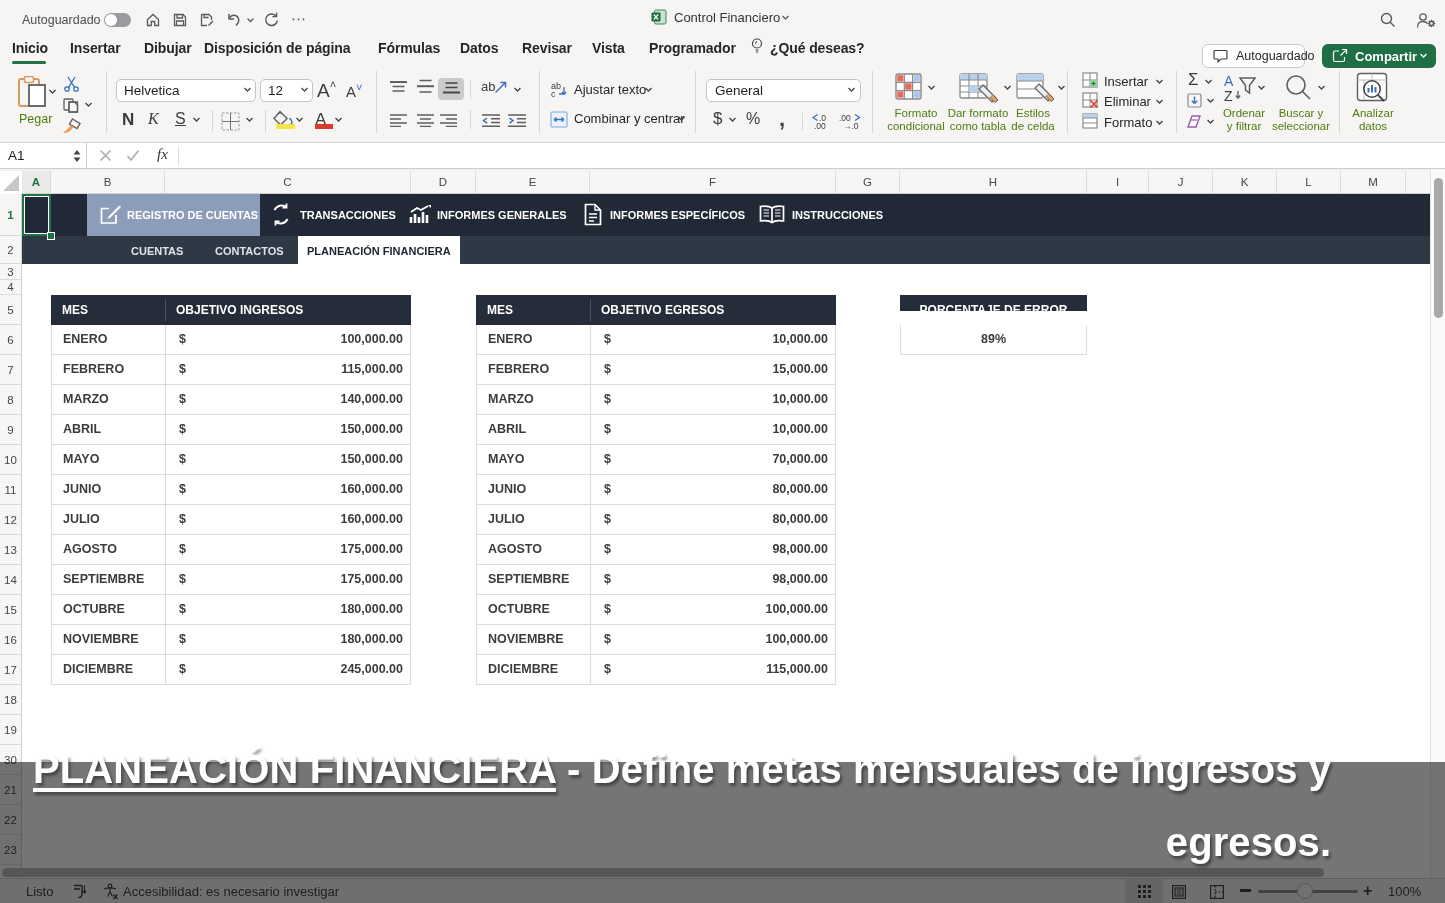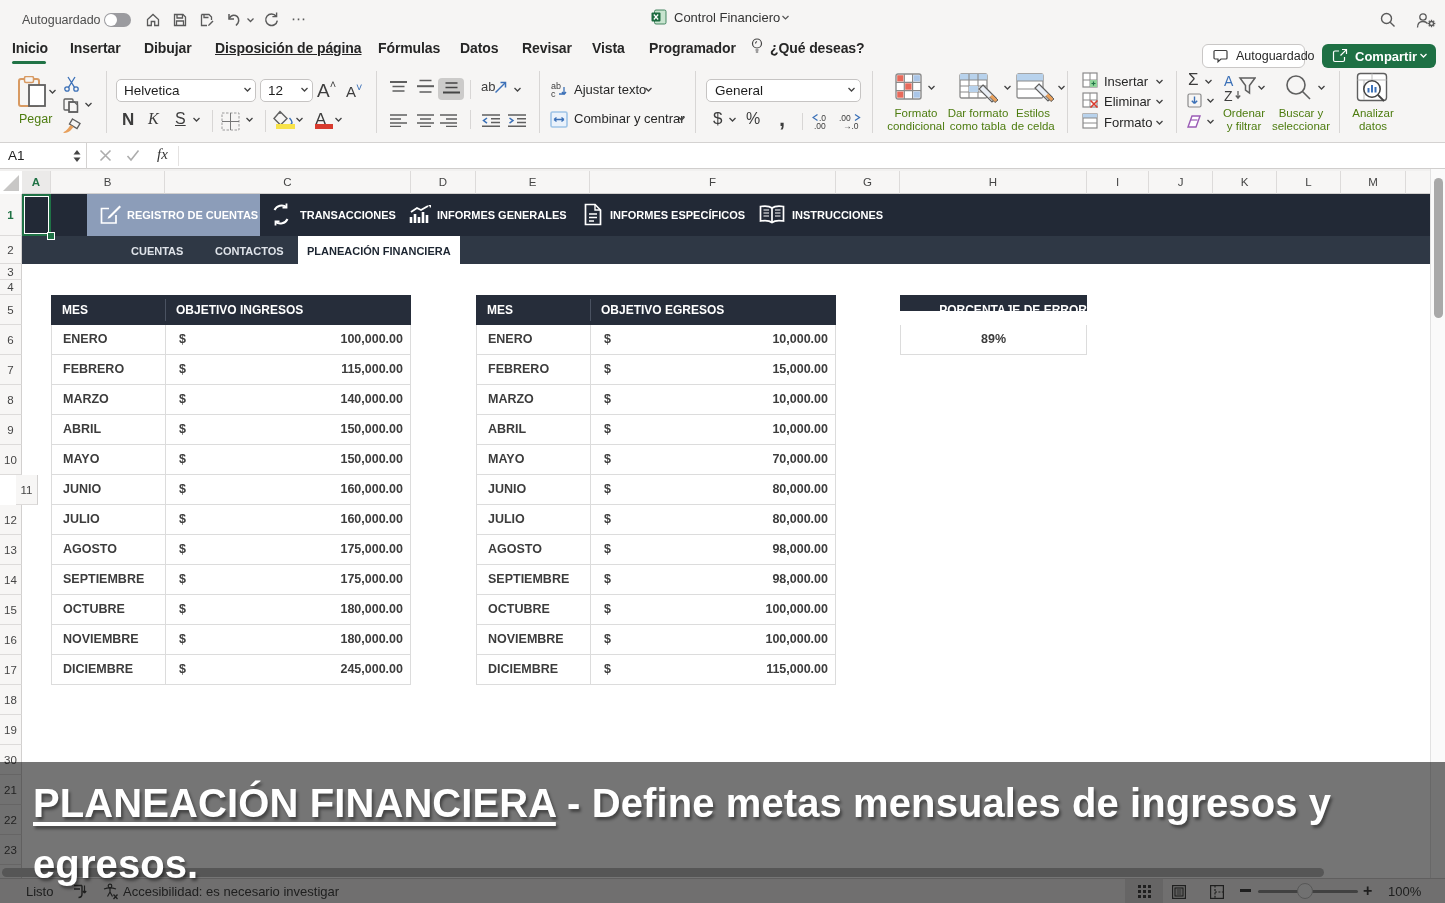--- a/index.html
+++ b/index.html
@@ -125,21 +125,21 @@
           <circle cx="15.5" cy="11.5" r="2"></circle>
           <path d="M15.5 7.7 V9 M15.5 14 V15.3 M19.3 11.5 H18 M13 11.5 H11.7 M18.2 8.8 L17.3 9.7 M13.7 13.3 L12.8 14.2 M18.2 14.2 L17.3 13.3 M13.7 9.7 L12.8 8.8"></path>
         </svg>
       </div>
   </div>
   <div class="abs menubar" id="menubar">
     <div class="mitem" style="left:12px;">Inicio</div>
     <div class="abs" style="left:12px;top:27px;width:34px;height:3px;background:#217346;border-radius:2px;"></div>
     <div class="mitem" style="left:70px;font-weight:600;">Insertar</div>
     <div class="mitem" style="left:144px;font-weight:600;">Dibujar</div>
-    <div class="mitem" style="left:215px;font-weight:600;text-decoration:underline;">Disposición de página</div>
+    <div class="mitem" style="left:204px;font-weight:600;">Disposición de página</div>
     <div class="mitem" style="left:378px;font-weight:600;">Fórmulas</div>
     <div class="mitem" style="left:460px;font-weight:600;">Datos</div>
     <div class="mitem" style="left:522px;font-weight:600;">Revisar</div>
     <div class="mitem" style="left:592px;font-weight:600;">Vista</div>
     <div class="mitem" style="left:649px;font-weight:600;">Programador</div>
     <div class="icon" style="left:749px;top:3px;">
         <svg width="16" height="18" viewBox="0 0 16 18" fill="none" stroke="#444" stroke-width="1.2">
           <circle cx="8" cy="6.5" r="4.5"></circle>
           <path d="M6.5 13 H9.5 M6.8 15 H9.2"></path>
           <path d="M8 4.5 C8 4.5 6.5 5 6.5 6.5"></path>
@@ -599,21 +599,21 @@
     <div class="rownum" style="top:23px;height:42px;line-height:42px;color:#217346;font-weight:700;">1</div>
     <div class="rownum" style="top:65px;height:28px;line-height:28px;">2</div>
     <div class="rownum" style="top:93px;height:16px;line-height:16px;">3</div>
     <div class="rownum" style="top:109px;height:15px;line-height:15px;">4</div>
     <div class="rownum" style="top:124px;height:30px;line-height:30px;">5</div>
     <div class="rownum" style="top:154px;height:30px;line-height:30px;">6</div>
     <div class="rownum" style="top:184px;height:30px;line-height:30px;">7</div>
     <div class="rownum" style="top:214px;height:30px;line-height:30px;">8</div>
     <div class="rownum" style="top:244px;height:30px;line-height:30px;">9</div>
     <div class="rownum" style="top:274px;height:30px;line-height:30px;">10</div>
-    <div class="rownum" style="top:304px;height:30px;line-height:30px;margin-left:16px;">11</div>
+    <div class="rownum" style="top:304px;height:30px;line-height:30px;">11</div>
     <div class="rownum" style="top:334px;height:30px;line-height:30px;">12</div>
     <div class="rownum" style="top:364px;height:30px;line-height:30px;">13</div>
     <div class="rownum" style="top:394px;height:30px;line-height:30px;">14</div>
     <div class="rownum" style="top:424px;height:30px;line-height:30px;">15</div>
     <div class="rownum" style="top:454px;height:30px;line-height:30px;">16</div>
     <div class="rownum" style="top:484px;height:30px;line-height:30px;">17</div>
     <div class="rownum" style="top:514px;height:30px;line-height:30px;">18</div>
     <div class="rownum" style="top:544px;height:30px;line-height:30px;">19</div>
     <div class="rownum" style="top:574px;height:30px;line-height:30px;">30</div>
     <div class="rownum" style="top:604px;height:30px;line-height:30px;">21</div>
@@ -664,21 +664,21 @@
     <div class="navitem" style="left:792px;top:38px;">INSTRUCCIONES</div>
     <div class="nav2"></div>
     <div class="navitem" style="left:131px;top:74px;color:#dfe3e9;">CUENTAS</div>
     <div class="navitem" style="left:215px;top:74px;color:#dfe3e9;">CONTACTOS</div>
     <div class="abs" style="left:298px;top:65px;width:162px;height:28px;background:#fff;"></div>
     <div class="navitem" style="left:307px;top:74px;color:#1b2430;">PLANEACIÓN FINANCIERA</div>
     <div class="abs" style="left:22px;top:23px;width:29px;height:42px;background:#222936;border:2px solid #1f7246;box-shadow:inset 0 0 0 1px #fff;"></div>
     <div class="abs" style="left:47px;top:61px;width:8px;height:8px;background:#1f7246;border:1px solid #fff;"></div>
     <div class="thead" style="left:51px;top:124px;width:360px;height:30px;line-height:30px;"><span style="padding-left:11px;">MES</span><span style="position:absolute;left:125px;">OBJETIVO INGRESOS</span><span style="position:absolute;left:114px;top:4px;width:1px;height:22px;background:#4a5261;"></span></div>
     <div class="thead" style="left:476px;top:124px;width:360px;height:30px;line-height:30px;"><span style="padding-left:11px;">MES</span><span style="position:absolute;left:125px;">OBJETIVO EGRESOS</span><span style="position:absolute;left:114px;top:4px;width:1px;height:22px;background:#4a5261;"></span></div>
-    <div class="thead" style="left:900px;top:124px;width:187px;height:16px;line-height:30px;text-align:right;">PORCENTAJE DE ERROR</div>
+    <div class="thead" style="left:900px;top:124px;width:187px;height:16px;line-height:30px;text-align:center;">PORCENTAJE DE ERROR</div>
     <div class="tcell" style="left:51px;top:154px;width:114px;height:30px;line-height:29px;border-left:1px solid #dcdcdc;"><span style="padding-left:11px;">ENERO</span></div>
     <div class="tcell" style="left:165px;top:154px;width:246px;height:30px;line-height:29px;border-left:1px solid #dcdcdc;border-right:1px solid #dcdcdc;"><span style="padding-left:13px;">$</span><span style="position:absolute;right:7px;">100,000.00</span></div>
     <div class="tcell" style="left:476px;top:154px;width:114px;height:30px;line-height:29px;border-left:1px solid #dcdcdc;"><span style="padding-left:11px;">ENERO</span></div>
     <div class="tcell" style="left:590px;top:154px;width:246px;height:30px;line-height:29px;border-left:1px solid #dcdcdc;border-right:1px solid #dcdcdc;"><span style="padding-left:13px;">$</span><span style="position:absolute;right:7px;">10,000.00</span></div>
     <div class="tcell" style="left:51px;top:184px;width:114px;height:30px;line-height:29px;border-left:1px solid #dcdcdc;"><span style="padding-left:11px;">FEBRERO</span></div>
     <div class="tcell" style="left:165px;top:184px;width:246px;height:30px;line-height:29px;border-left:1px solid #dcdcdc;border-right:1px solid #dcdcdc;"><span style="padding-left:13px;">$</span><span style="position:absolute;right:7px;">115,000.00</span></div>
     <div class="tcell" style="left:476px;top:184px;width:114px;height:30px;line-height:29px;border-left:1px solid #dcdcdc;"><span style="padding-left:11px;">FEBRERO</span></div>
     <div class="tcell" style="left:590px;top:184px;width:246px;height:30px;line-height:29px;border-left:1px solid #dcdcdc;border-right:1px solid #dcdcdc;"><span style="padding-left:13px;">$</span><span style="position:absolute;right:7px;">15,000.00</span></div>
     <div class="tcell" style="left:51px;top:214px;width:114px;height:30px;line-height:29px;border-left:1px solid #dcdcdc;"><span style="padding-left:11px;">MARZO</span></div>
     <div class="tcell" style="left:165px;top:214px;width:246px;height:30px;line-height:29px;border-left:1px solid #dcdcdc;border-right:1px solid #dcdcdc;"><span style="padding-left:13px;">$</span><span style="position:absolute;right:7px;">140,000.00</span></div>
@@ -772,14 +772,14 @@
           <path d="M5 0.6 V13.4 M5 7 H13.4" stroke-dasharray="2 1.4"></path>
         </svg>
       </div>
     <div class="abs" style="left:1240px;top:10px;width:11px;height:2.5px;background:#3d3d3d;"></div>
     <div class="abs" style="left:1258px;top:11px;width:100px;height:2.5px;background:#8a8a8a;border-radius:2px;"></div>
     <div class="abs" style="left:1297px;top:4px;width:16px;height:16px;background:#f6f6f6;border:1px solid #bbb;border-radius:9px;"></div>
     <div class="abs" style="left:1363px;top:5px;font-size:16px;color:#3d3d3d;font-weight:600;line-height:14px;">+</div>
     <div class="abs" style="left:1388px;top:5px;">100%</div>
   </div>
   <div class="abs overlay"></div>
-  <div class="abs caption" style="left:33px;top:773px;line-height:61px;white-space:nowrap;"><span style="text-decoration:underline;text-decoration-thickness:4px;text-underline-offset:5px;">PLANEACIÓN FINANCIERA</span> - Define metas mensuales de ingresos y<br>egresos.</div>
+  <div class="abs caption" style="left:33px;top:733px;line-height:73px;white-space:nowrap;text-align:right;"><span style="text-decoration:underline;text-decoration-thickness:4px;text-underline-offset:5px;">PLANEACIÓN FINANCIERA</span> - Define metas mensuales de ingresos y<br>egresos.</div>
 </div>
 
 </body></html>

